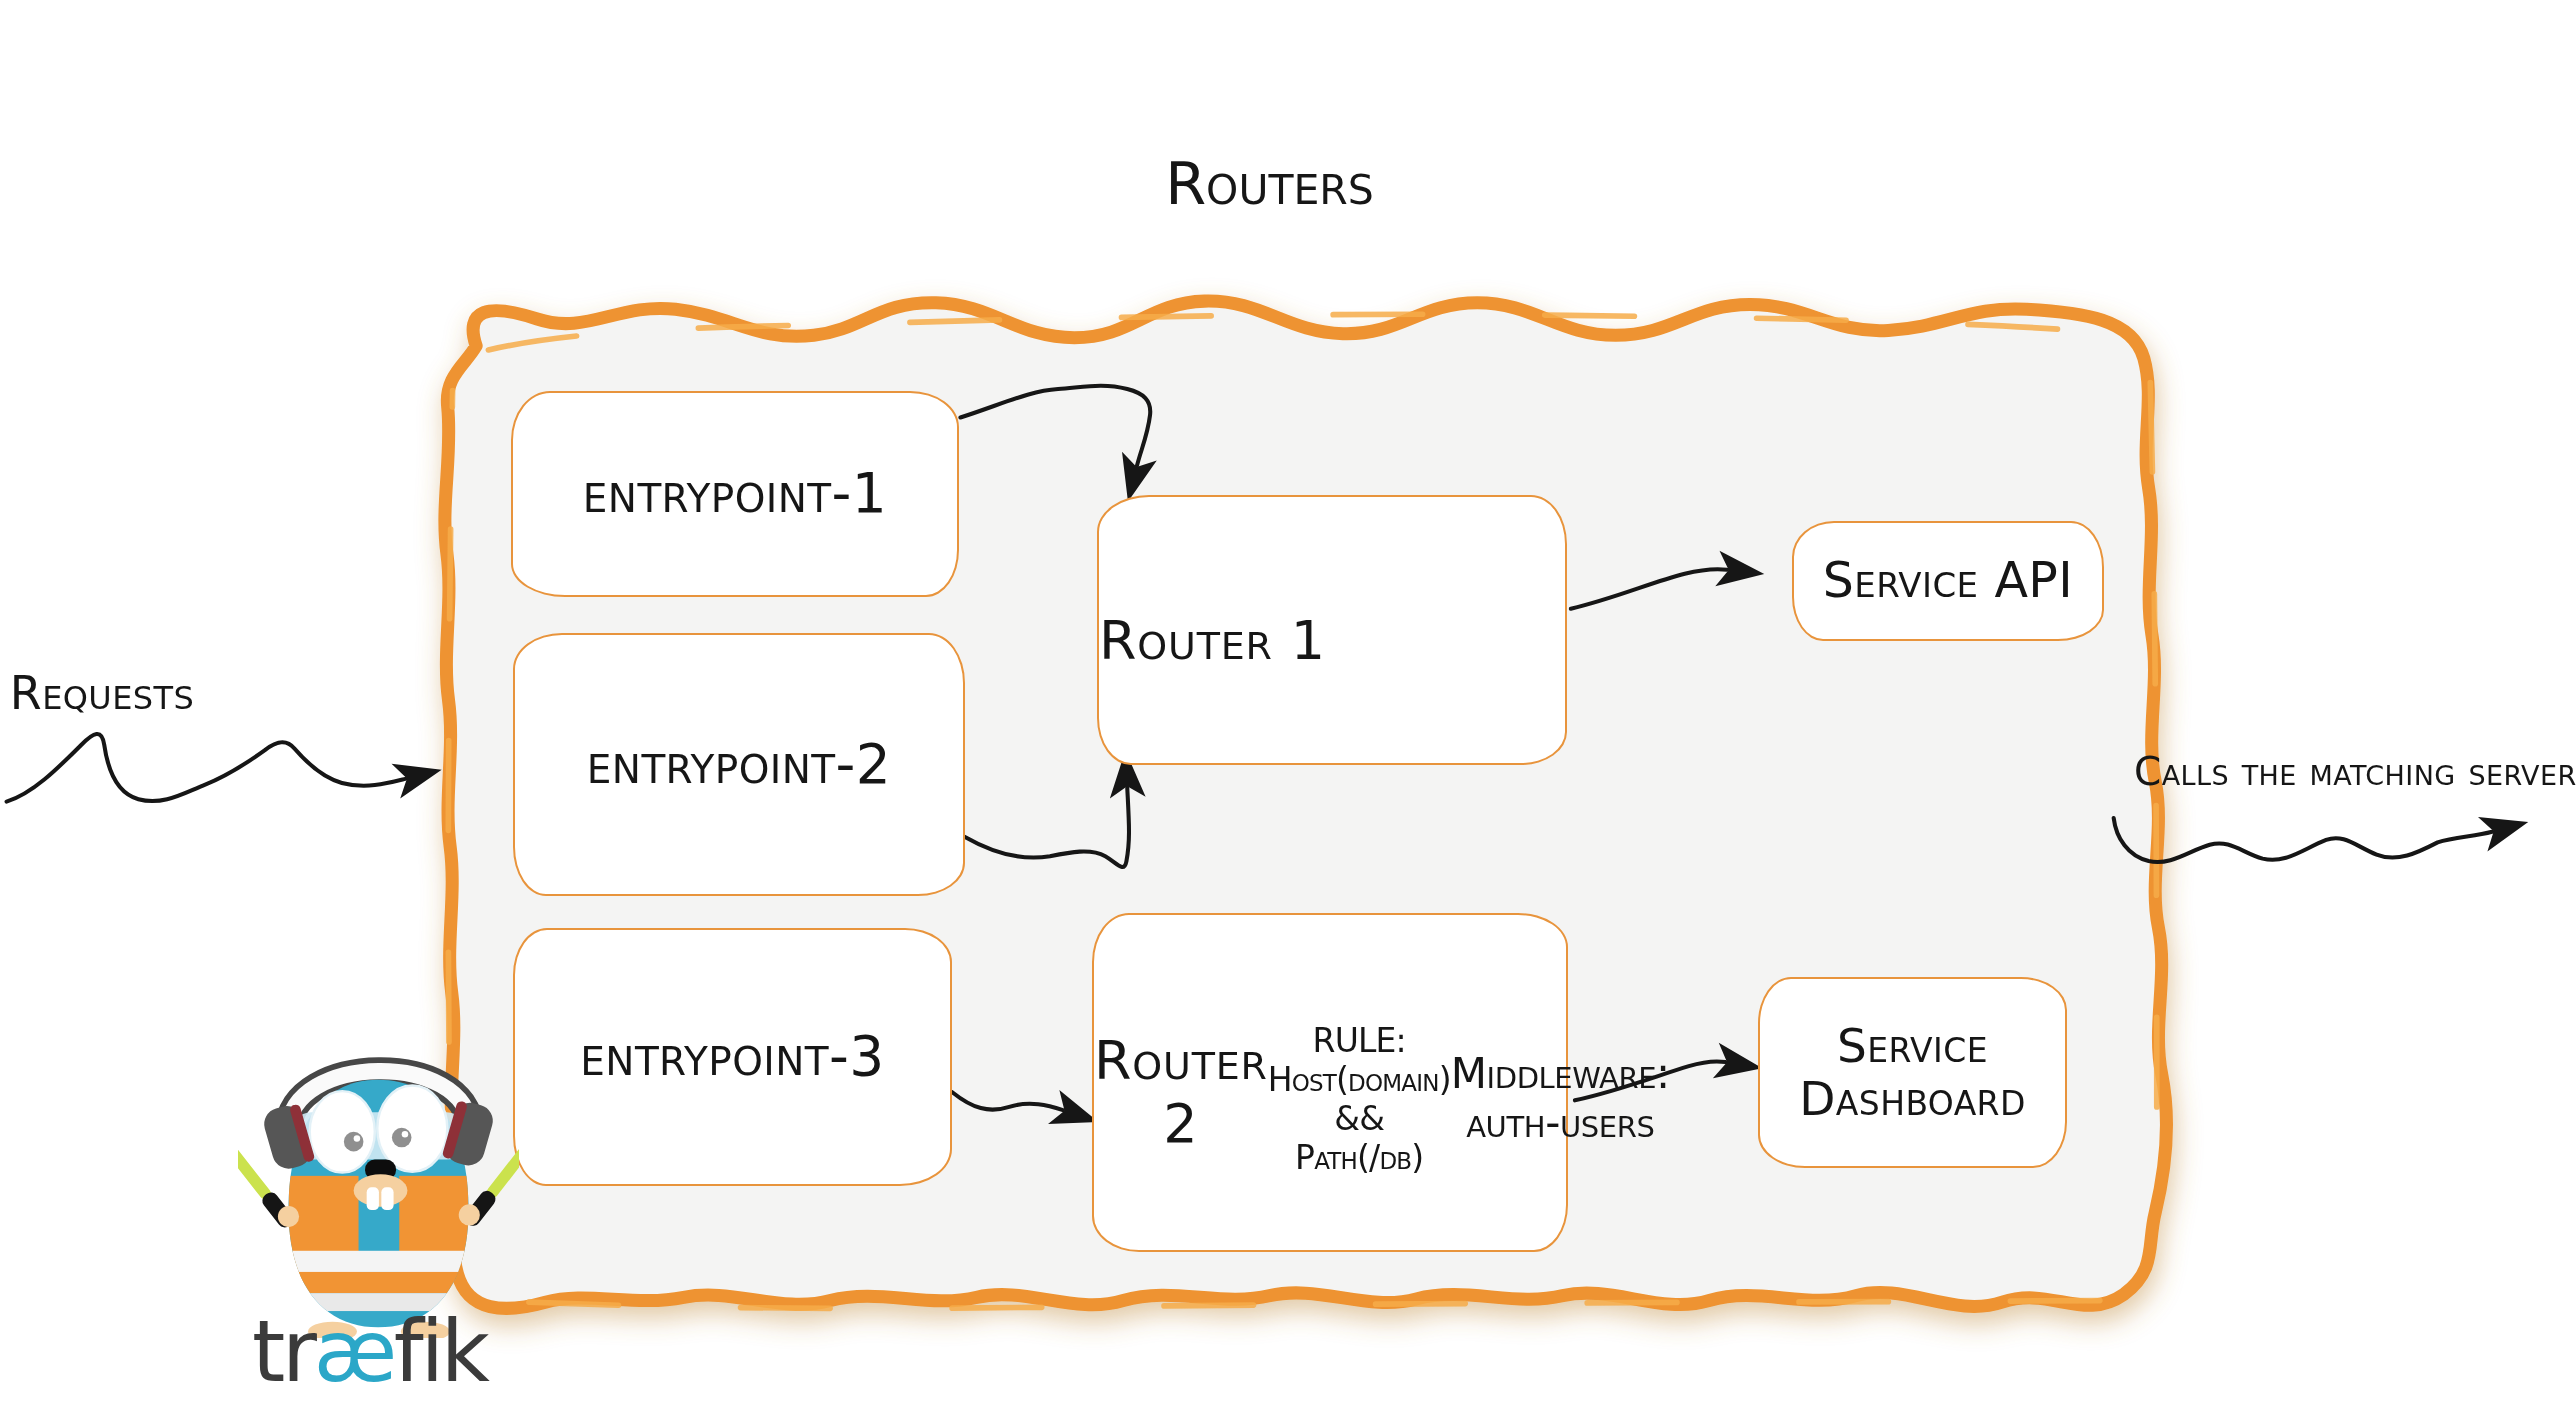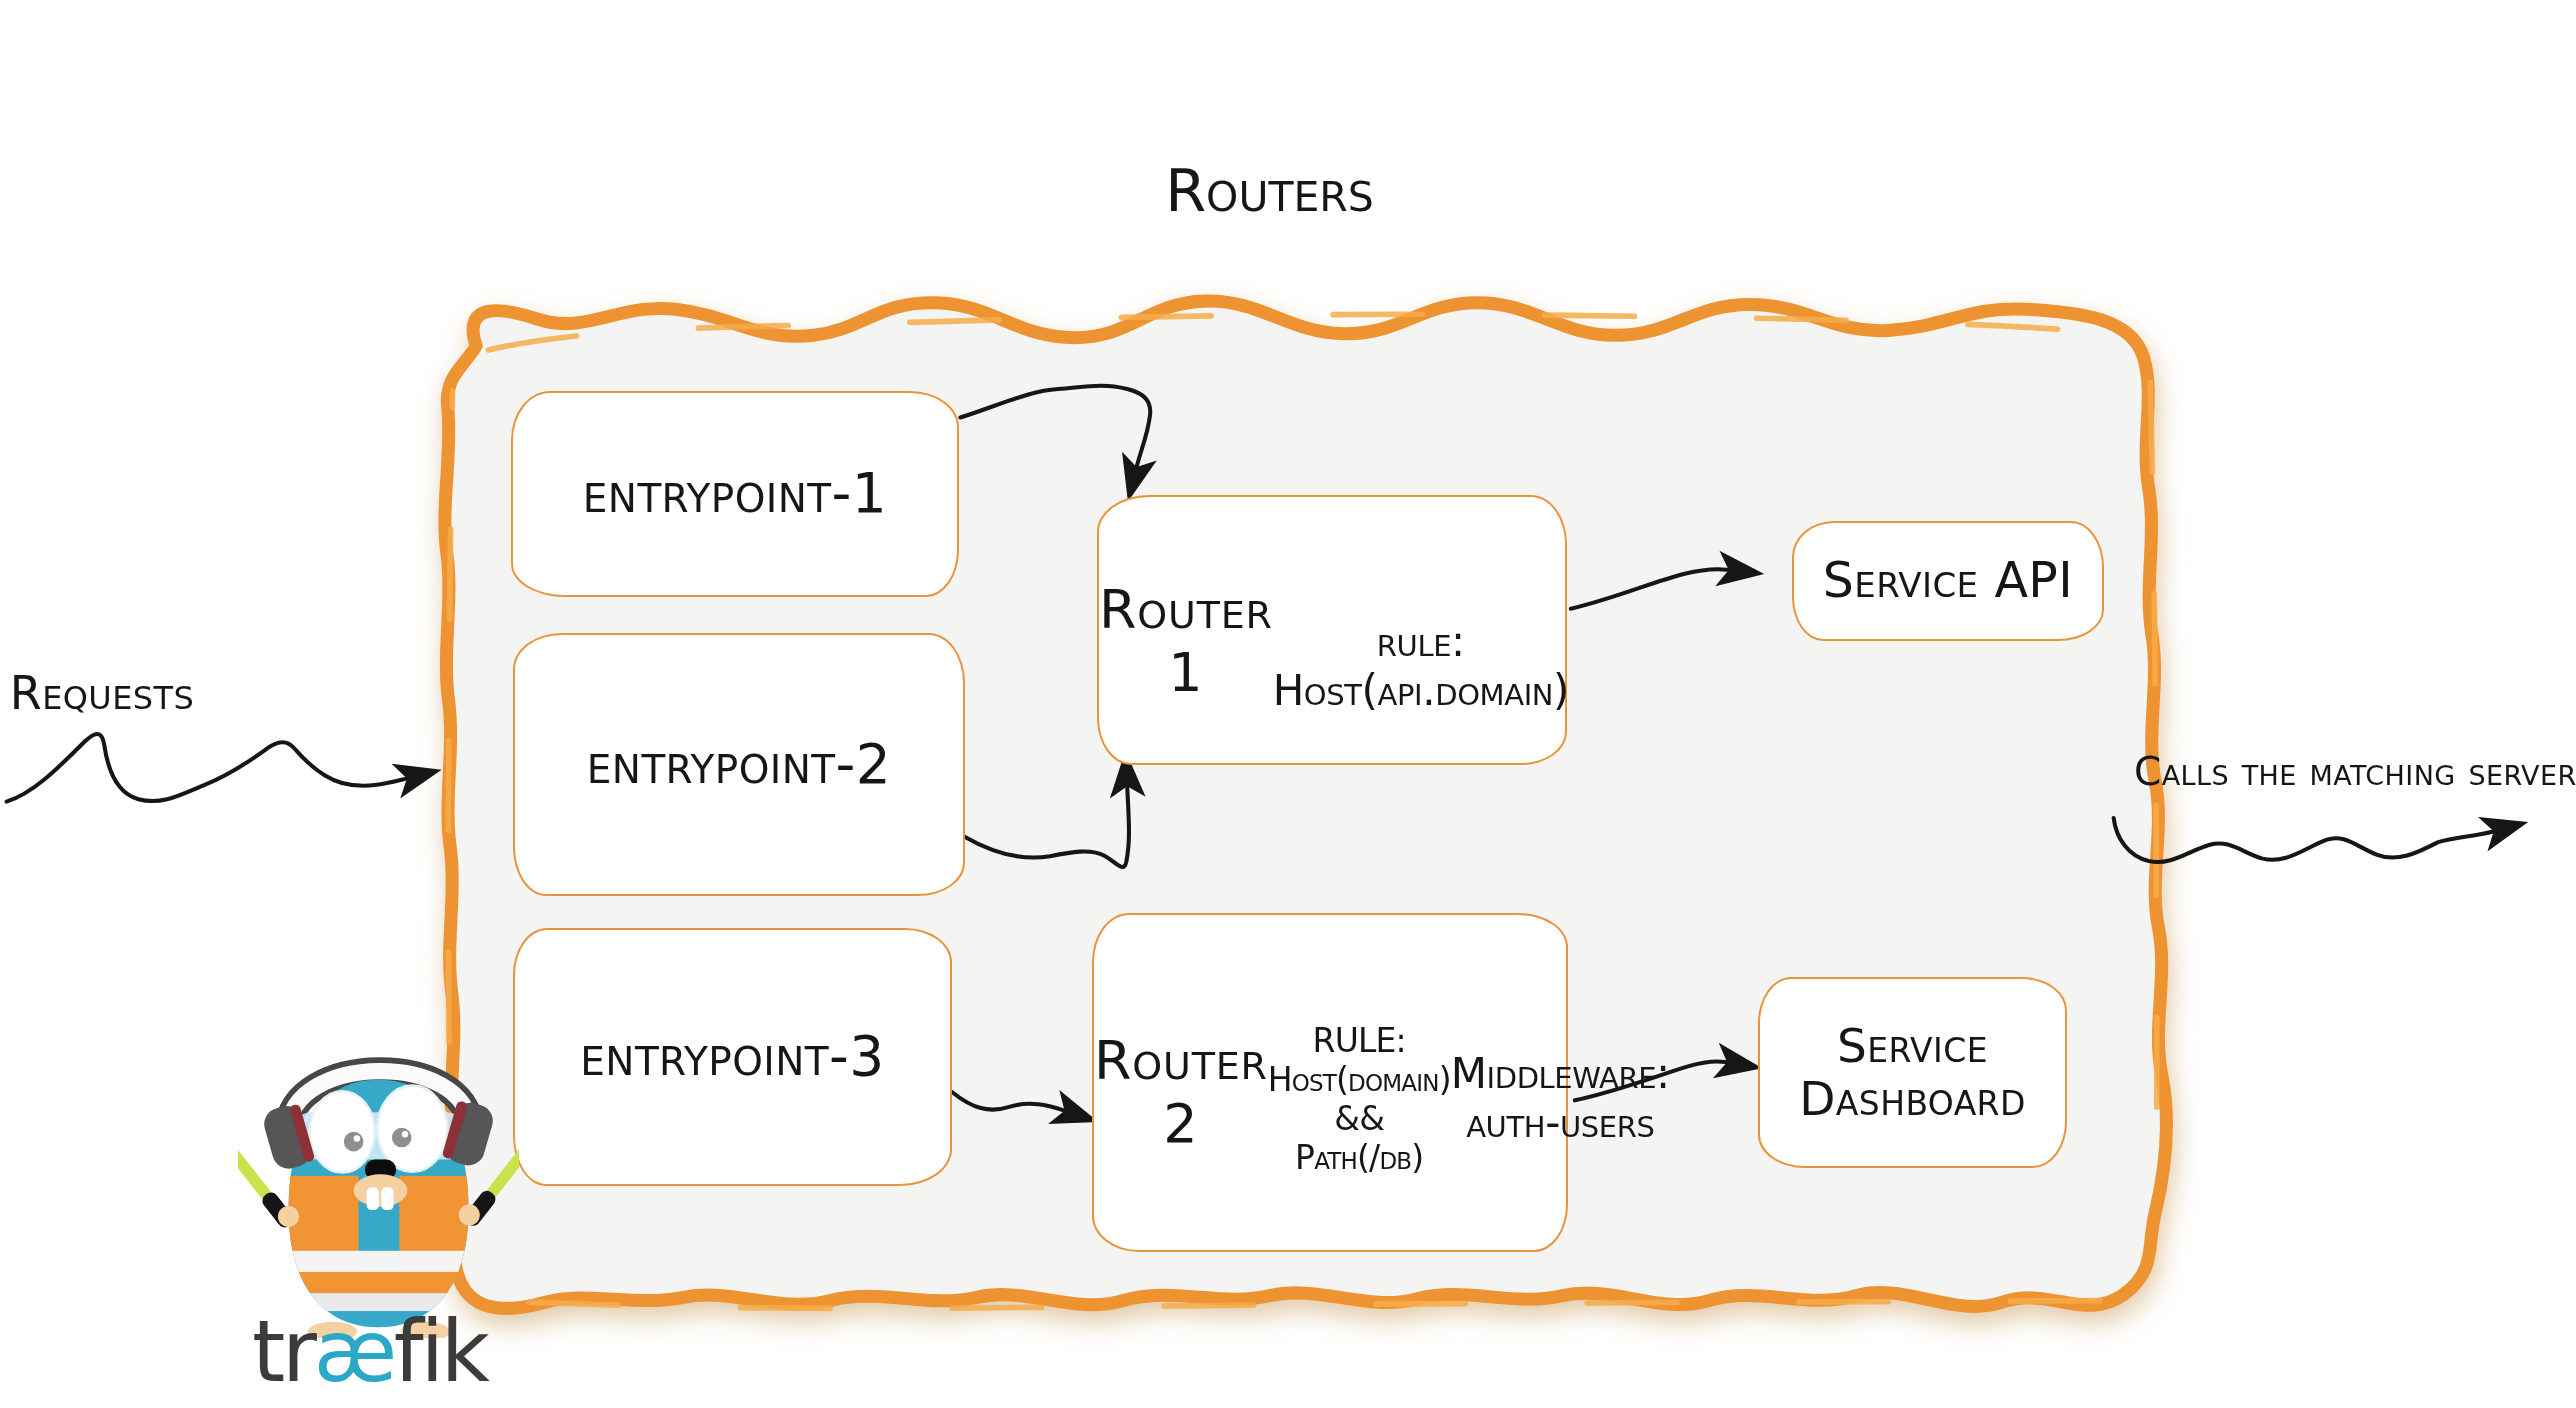--- a/index.html
+++ b/index.html
@@ -110,41 +110,40 @@
     <path marker-end="url(#arw)" d="
       M 1935 1352 C 1990 1340, 2035 1322, 2075 1310 C 2095 1304, 2108 1303, 2120 1305"></path>
     <path marker-end="url(#arw)" d="
       M 2597 1005 C 2600 1030, 2615 1052, 2640 1058 C 2668 1064, 2690 1045, 2715 1038
       C 2740 1031, 2755 1048, 2780 1055 C 2808 1062, 2830 1043, 2858 1032
       C 2880 1024, 2895 1040, 2920 1050 C 2945 1060, 2970 1048, 2995 1035
       C 3015 1028, 3040 1028, 3062 1022"></path>
   </g>
 </svg>
 
-<div id="page-title" class="abs sc" style="left:1058px;top:156px;">Routers</div>
+<div id="page-title" class="abs sc" style="left:1058px;top:149px;">Routers</div>
 
 <div class="abs caption" style="left:9.8px;top:666px;font-size:46px;">Requests</div>
 
 <div class="abs caption" style="left:2134px;top:749px;font-size:39px;">Calls the matching server</div>
 
 <div class="node ep1" style="left:511px;top:391px;width:444px;height:202px;">
   <div class="node-label" style="font-size:55px;">entrypoint-1</div>
 </div>
 
 <div class="node ep2" style="left:513px;top:633px;width:448px;height:259px;">
   <div class="node-label" style="font-size:55px;">entrypoint-2</div>
 </div>
 
 <div class="node ep3" style="left:513px;top:928px;width:435px;height:254px;">
   <div class="node-label" style="font-size:55px;">entrypoint-3</div>
 </div>
 
 <div class="node router-box r1" style="left:1097px;top:495px;width:470px;height:270px;padding-top:21px;box-sizing:border-box;">
   <div class="router-title" style="font-size:54px;">Router 1</div>
-  <div class="router-rule" style="font-size:42px;margin-top:50px;">rule: Host(api.domain)</div>
 </div>
 
 <div class="node router-box r2" style="left:1092px;top:913px;width:476px;height:339px;padding-top:19.5px;box-sizing:border-box;">
   <div class="router-title" style="font-size:54px;">Router 2</div>
   <div class="router-rule" style="font-size:33px;margin-top:13px;letter-spacing:-0.8px;">RULE: Host(domain) &amp;&amp; Path(/db)</div>
   <div class="router-mw" style="font-size:42px;margin-top:11.4px;">Middleware: auth-users</div>
 </div>
 
 <div class="node s1" style="left:1760px;top:521px;width:308px;height:116px;margin-left:32px;">
   <div class="node-label" style="font-size:49px;">Service API</div>

